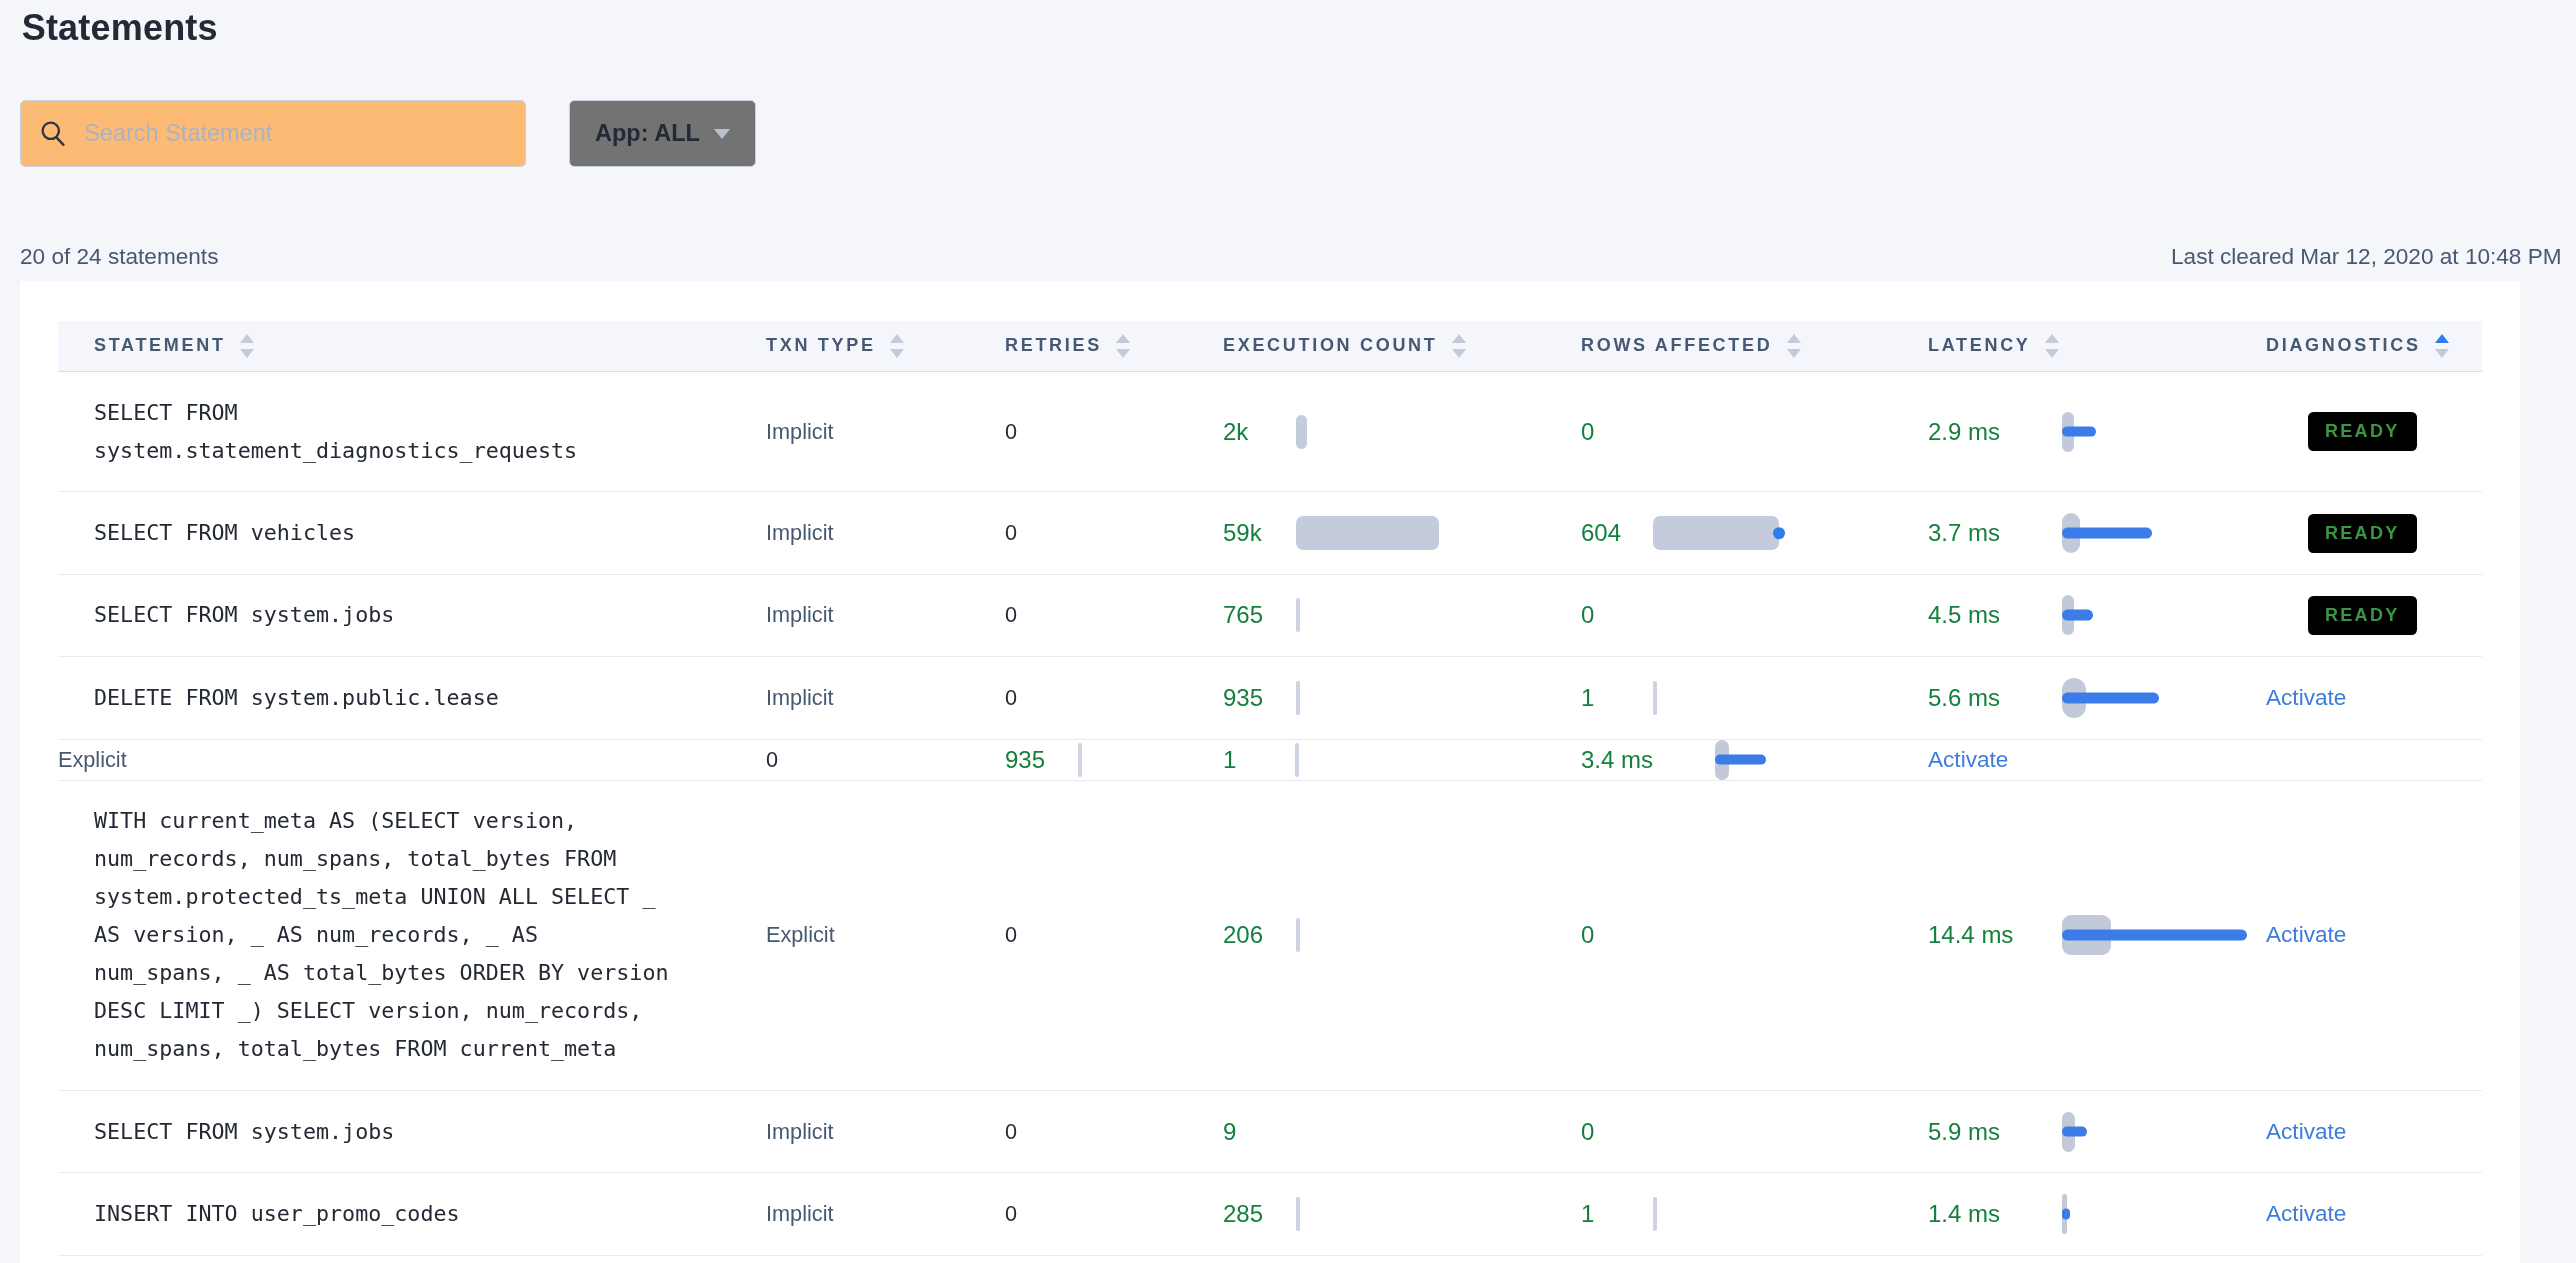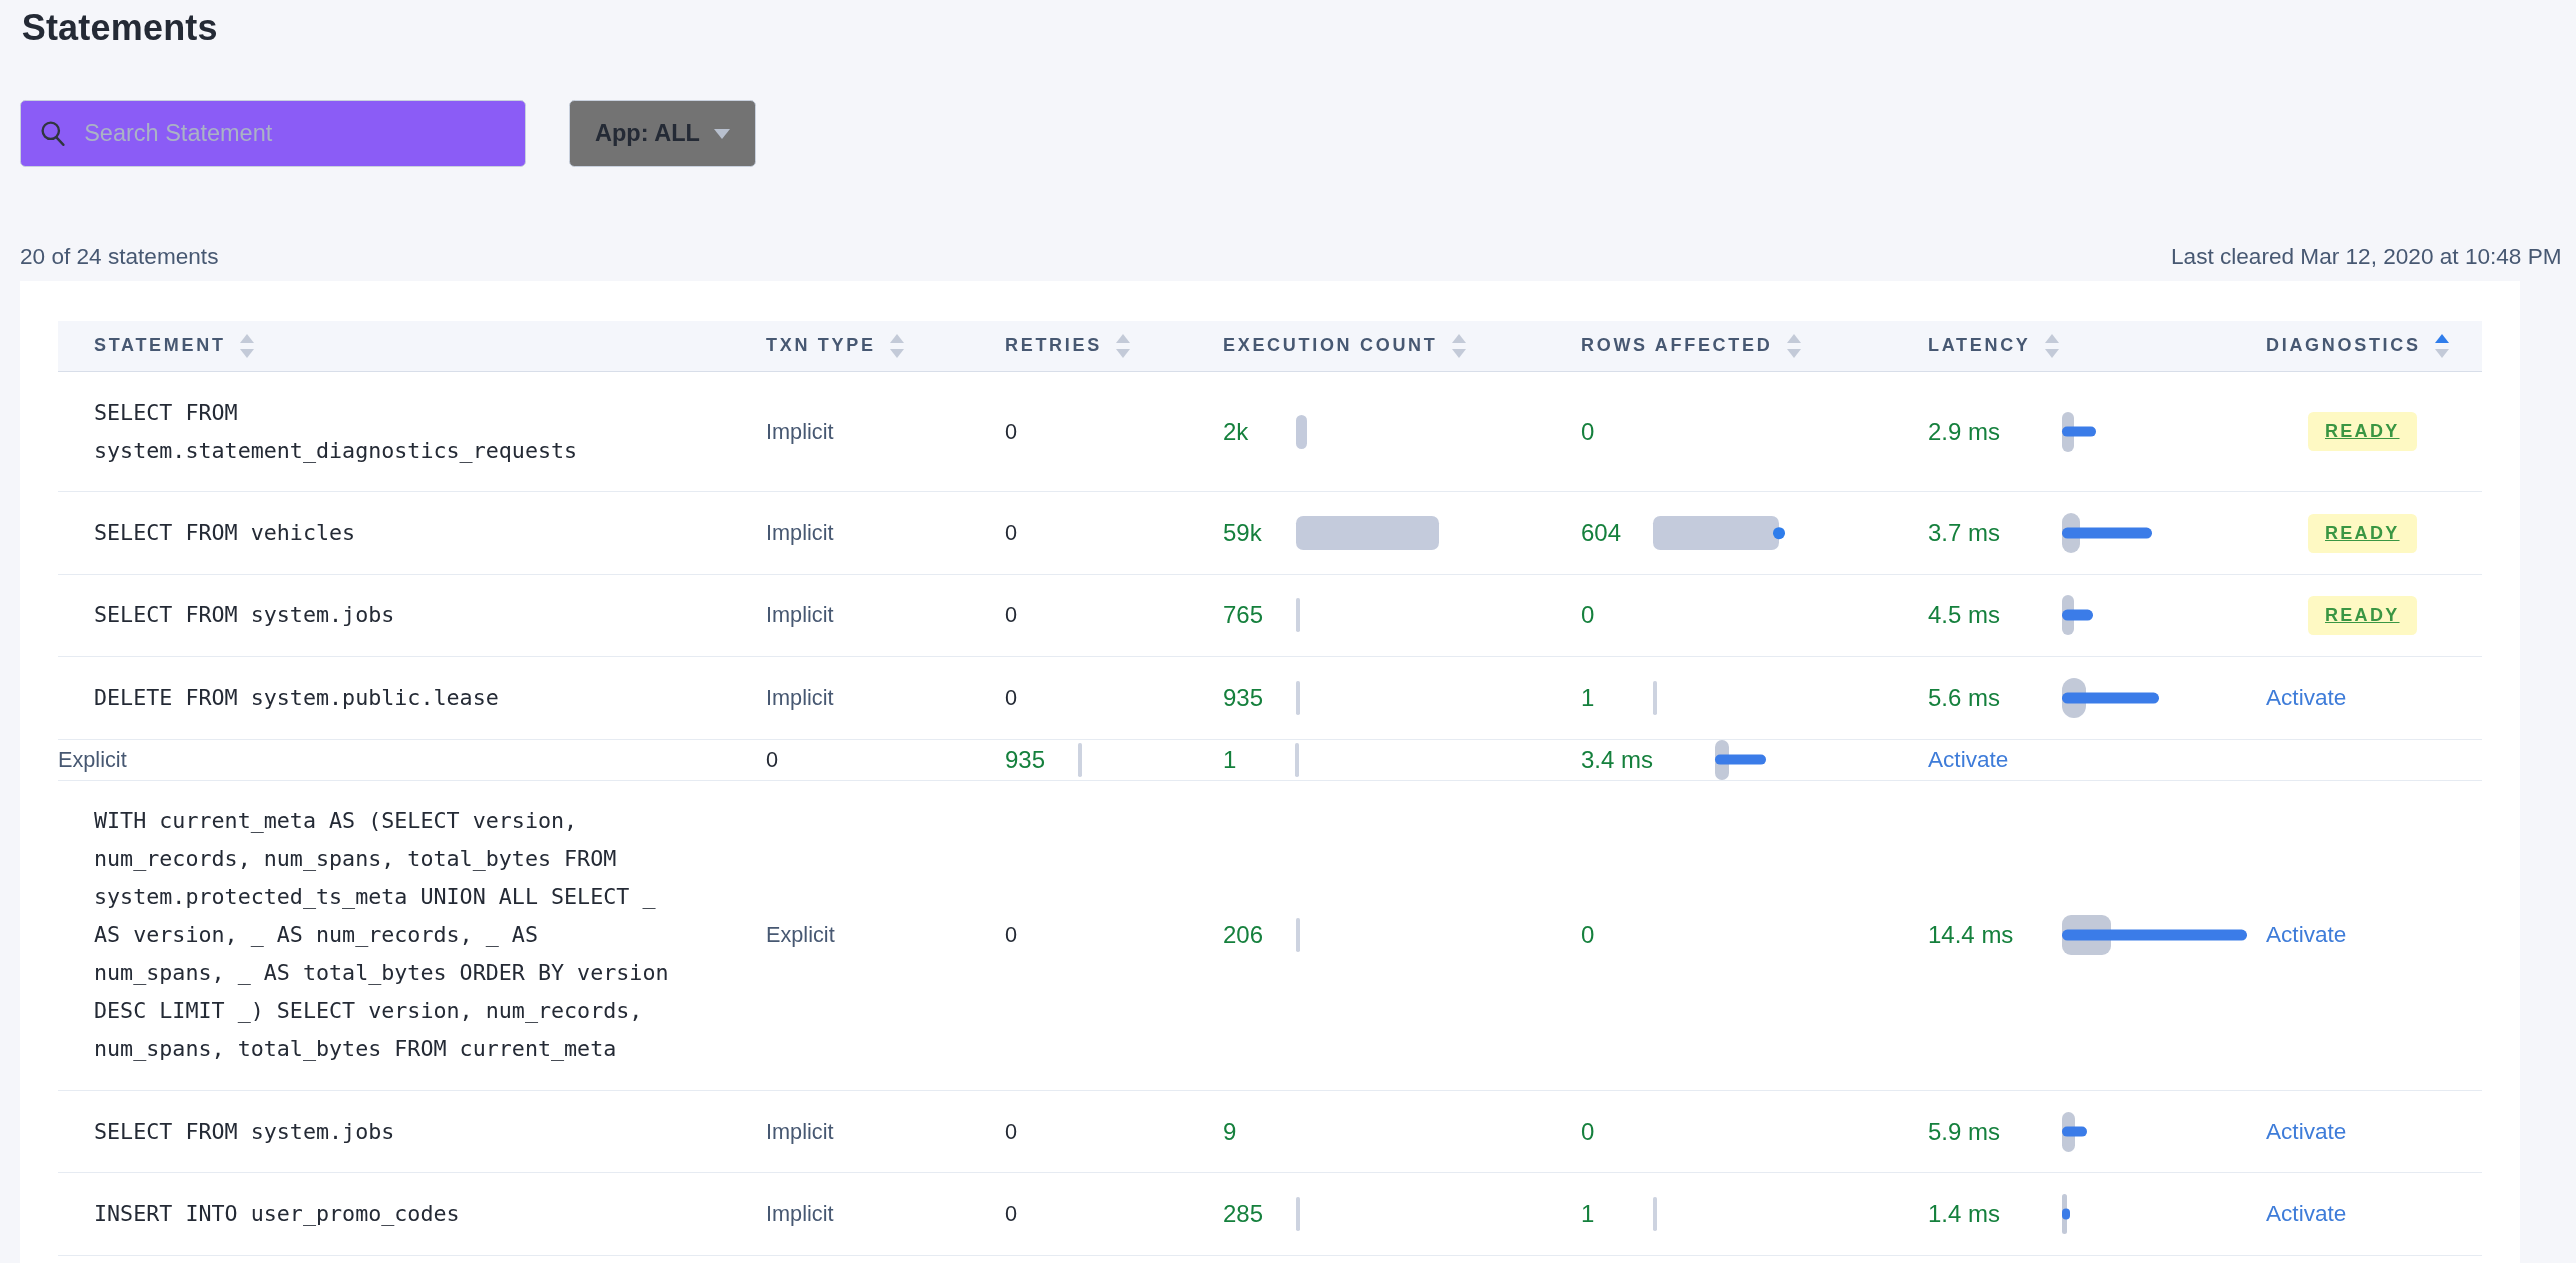--- a/index.html
+++ b/index.html
@@ -3,21 +3,21 @@
 <meta charset="utf-8">
 <style>
   * { margin:0; padding:0; box-sizing:border-box; }
   html,body { width:2576px; height:1264px; }
   body { font-family:"Liberation Sans", sans-serif; background:#F5F6FA; overflow:hidden; }
   #page { position:relative; width:2576px; height:1264px; overflow:hidden; }
 
   .page-title { position:absolute; left:21.7px; top:7.2px; font-size:36px; font-weight:600; color:#242A35; letter-spacing:0.2px; }
 
   .toolbar { position:absolute; left:20px; top:100px; display:flex; gap:43px; }
-  .search-box { width:506px; height:67px; background:#8b5cf6; border:0.9px solid #C9D1DE; border-radius:5.4px; display:flex; align-items:center; padding:0 18px; }
+  .search-box { width:506px; height:67px; background:#fdba74; border:0.9px solid #C9D1DE; border-radius:5.4px; display:flex; align-items:center; padding:0 18px; }
   .search-box svg { flex:0 0 auto; margin-right:16.2px; }
   .search-input { border:none; outline:none; flex:1; font-size:23.5px; color:#242A35; font-family:"Liberation Sans",sans-serif; background:transparent; }
   .search-input::placeholder { color:#AAB3C5; }
   .app-filter { height:67px; background:#737373; border:0.9px solid #C9D1DE; border-radius:5.4px; display:flex; align-items:center; padding:0 25px; cursor:pointer; }
   .app-filter-label { font-size:23.5px; font-weight:700; color:#242A35; }
   .caret-down { width:0; height:0; border-left:8.1px solid transparent; border-right:8.1px solid transparent; border-top:10.8px solid #B8C0CE; margin-left:14.4px; }
 
   .summary-row { position:absolute; left:20px; right:14.4px; top:227px; display:flex; justify-content:space-between; align-items:center;margin-top:17px; }
   .summary-text { font-size:22.6px; color:#475872; }
 
@@ -44,21 +44,21 @@
   .val.w-exec { width:73px; }
   .val.w-rows { width:72px; }
   .val.w-lat  { width:134px; }
   .bar-area { position:relative; height:40px; flex:1; }
   .gbar { position:absolute; top:50%; transform:translateY(-50%); left:0; height:34px; background:#C4CBDC; }
   .gbar.tick { background:#CDD3E0; }
   .lat-marker { position:absolute; top:50%; transform:translateY(-50%); left:0; height:40px; background:#C2C9D8; }
   .lat-bar { position:absolute; top:50%; transform:translateY(-50%); left:0; height:10.8px; border-radius:5.4px; background:#3B7CE8; }
   .blue-dot { position:absolute; top:50%; transform:translateY(-50%); width:11.7px; height:11.7px; border-radius:50%; background:#2F7DEB; }
 
-  .badge-ready { display:inline-block; margin-left:42px; background:#fef9c3; color:#3A9643; font-size:18px; font-weight:700; letter-spacing:2.3px; padding:9px 17px; border-radius:5.4px; cursor:pointer;text-decoration:underline; }
+  .badge-ready { display:inline-block; margin-left:42px; background:#000000; color:#3A9643; font-size:18px; font-weight:700; letter-spacing:2.3px; padding:9px 17px; border-radius:5.4px; cursor:pointer; }
   .link-activate { font-size:22.6px; color:#3E7CD9; cursor:pointer; }
 </style>
 </head>
 <body>
 
 <div id="page">
 
   <h1 class="page-title">Statements</h1>
 
   <div class="toolbar">

